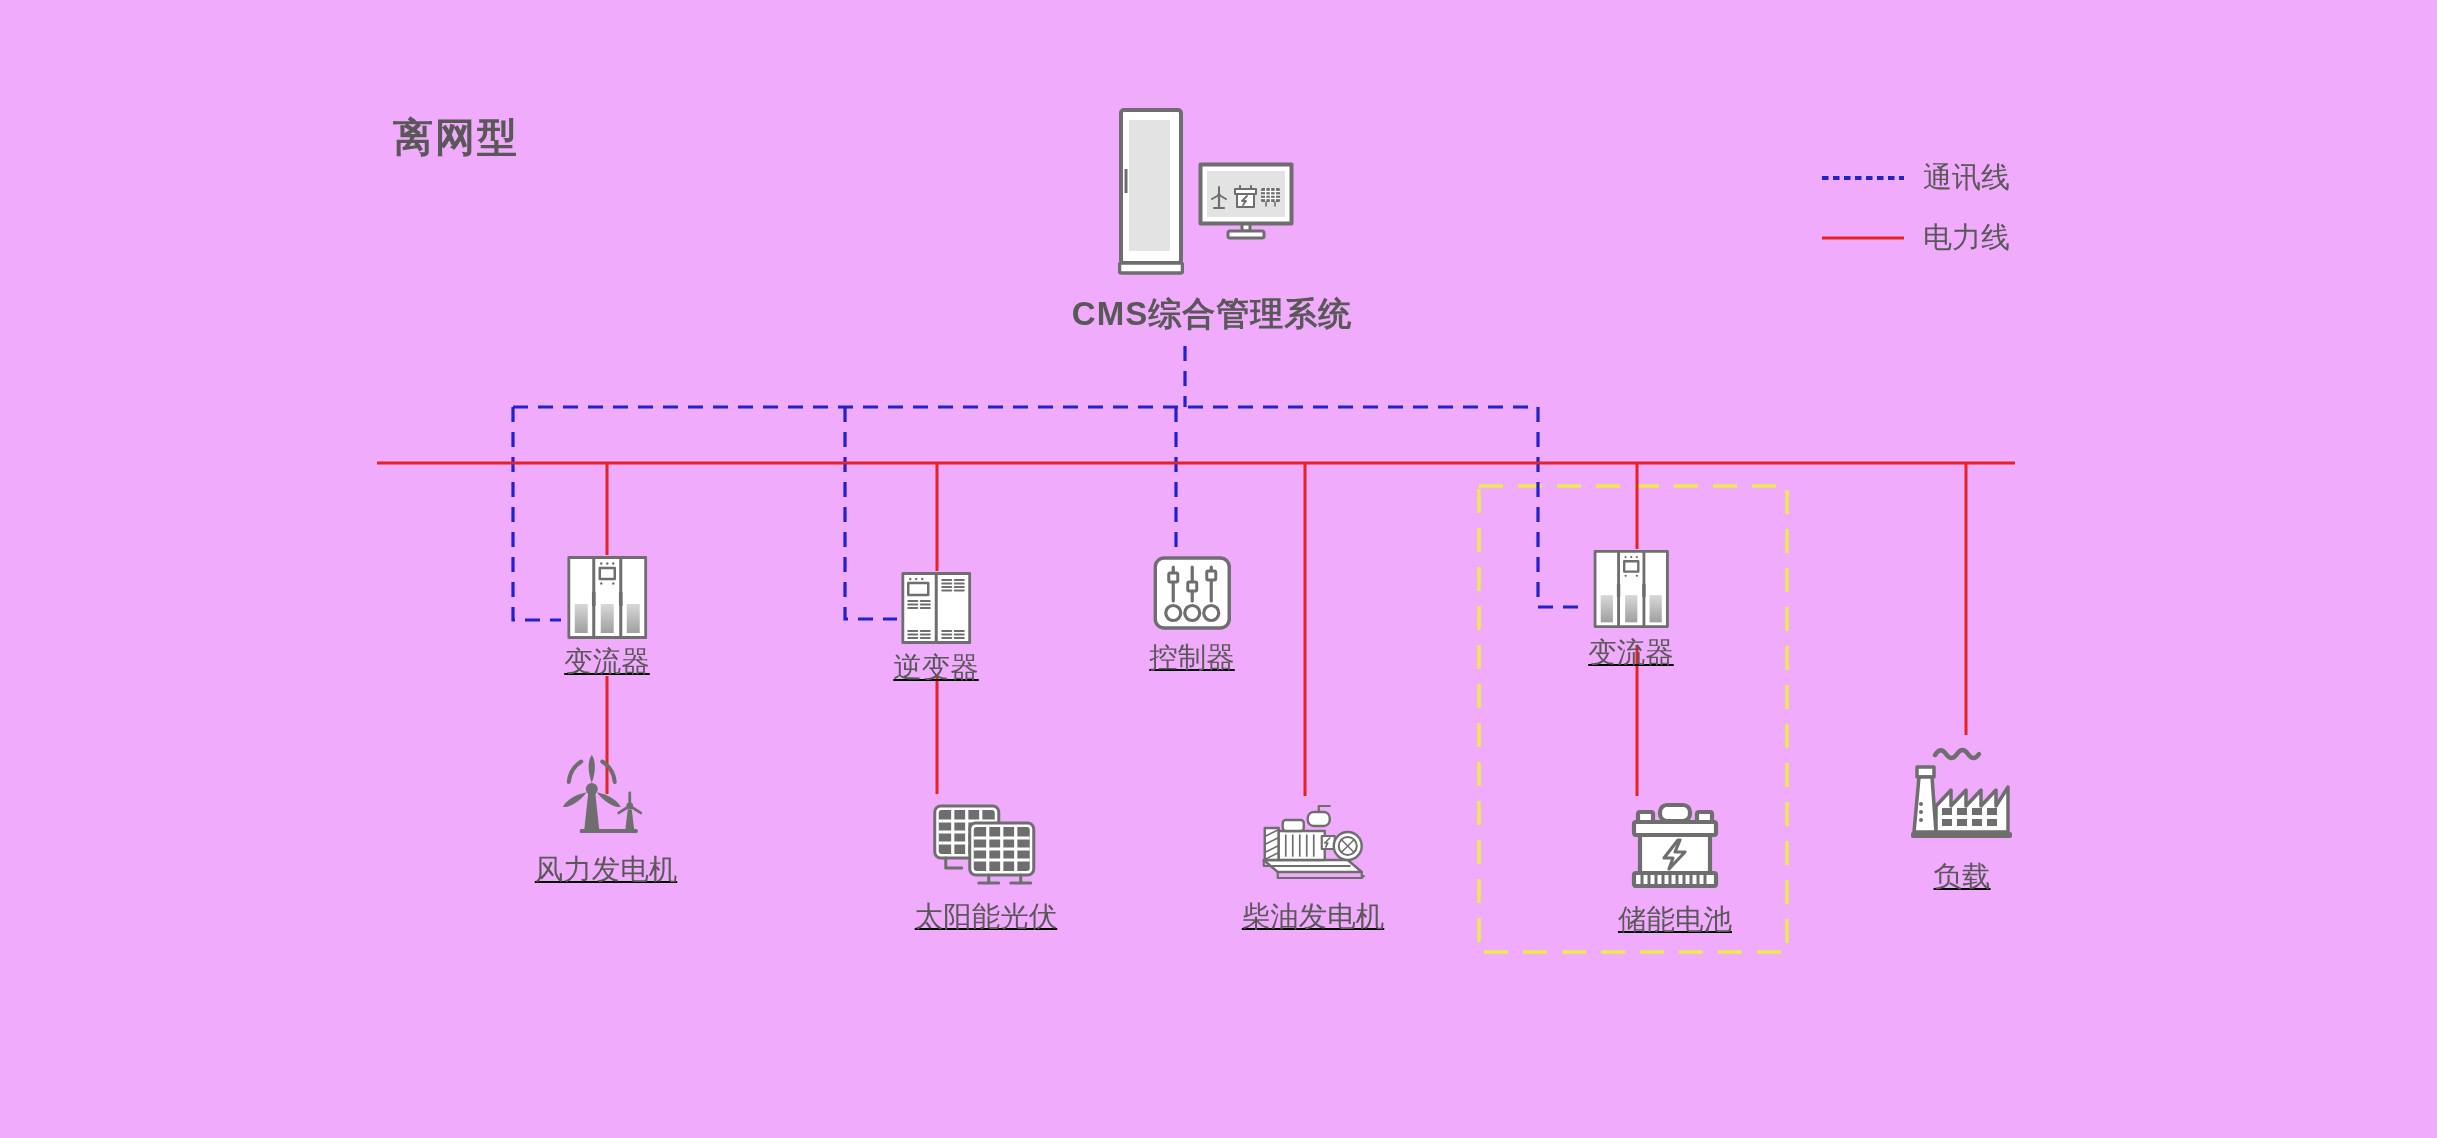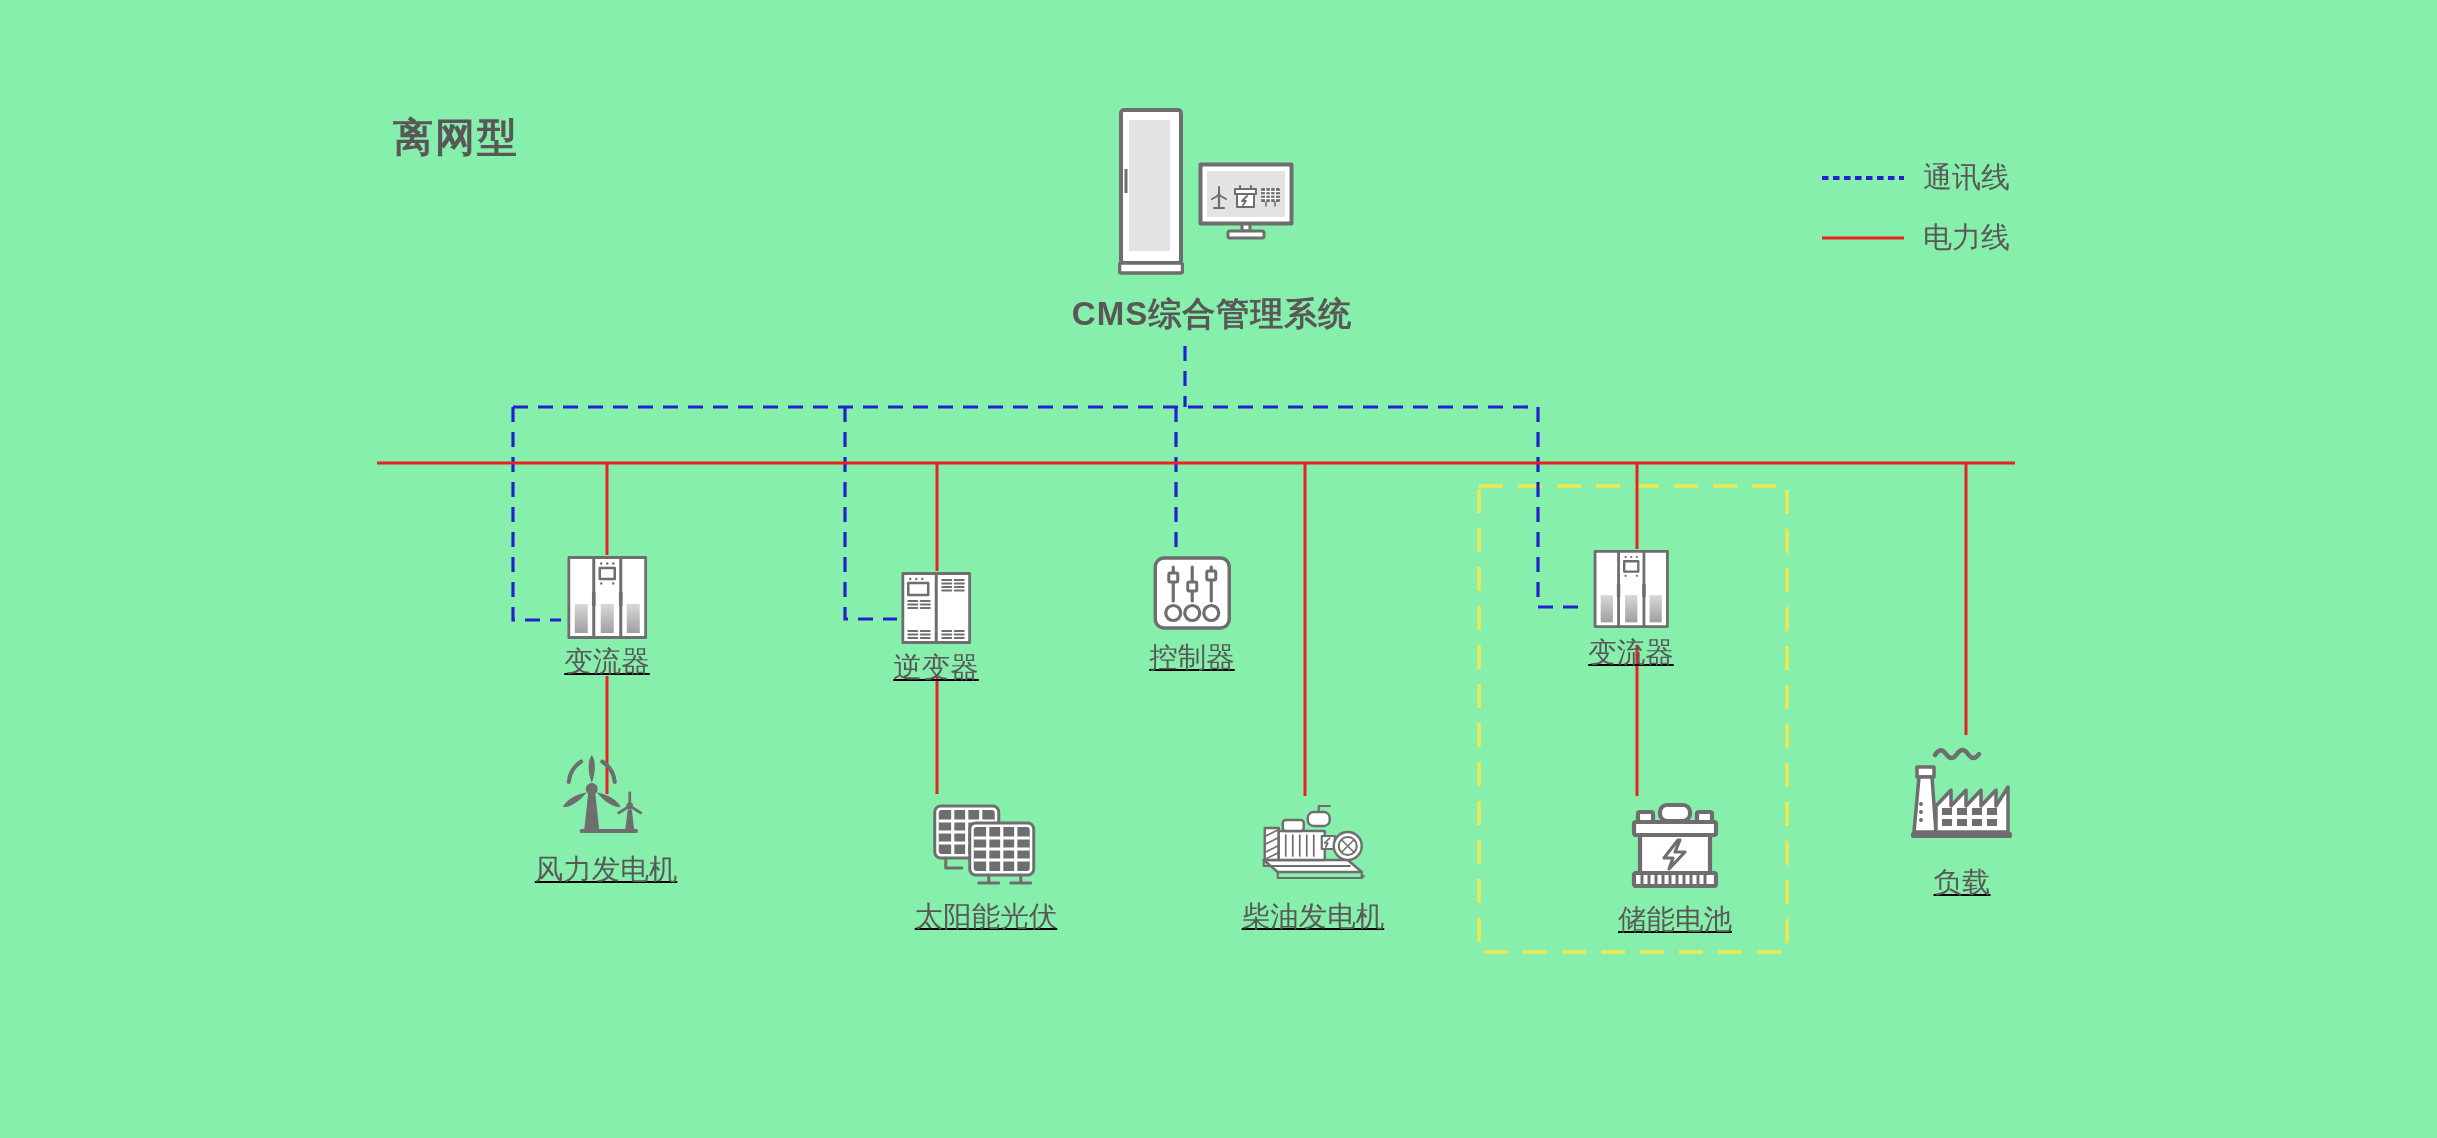--- a/index.html
+++ b/index.html
@@ -1,17 +1,17 @@
 <!DOCTYPE html>
 <html style="--comm-line: #2121cd; --power-line: #e62222; --storage-box: #efe94f; --icon-stroke: #6e6e6e; --icon-fill-light: #e3e3e3; --text: #595757;"><head>
 <meta charset="utf-8">
 <style>
   html,body { margin:0; padding:0; background:#ffffff; }
   body { font-family:"Liberation Sans", sans-serif; }
-  #canvas { position:relative; width:2437px; height:1138px; background:#86efac; overflow:hidden; }
+  #canvas { position:relative; width:2437px; height:1138px; background:#f0abfc; overflow:hidden; }
   .abs { position:absolute; left:0; top:0; }
 
   
   .comm { stroke: var(--comm-line,#2121cd); fill:none; stroke-width:3.2; stroke-dasharray:15 10; }
   .power { stroke: var(--power-line,#e62222); fill:none; stroke-width:3; }
   .storage-box { stroke: var(--storage-box,#efe94f); fill:none; stroke-width:3.5; stroke-dasharray:24 15; }
 
   
   .s  { stroke: var(--icon-stroke,#6e6e6e); fill:none; stroke-linejoin:round; stroke-linecap:round; }
   .sw { stroke: var(--icon-stroke,#6e6e6e); fill:#ffffff; stroke-linejoin:round; stroke-linecap:round; }
@@ -328,16 +328,16 @@
           <rect x="52" y="66" width="10" height="7"></rect>
         <rect x="67" y="66" width="10" height="7"></rect>
           <rect x="82" y="66" width="10" height="7"></rect>
         <rect x="37" y="77" width="10" height="7"></rect>
           <rect x="52" y="77" width="10" height="7"></rect>
         <rect x="67" y="77" width="10" height="7"></rect>
           <rect x="82" y="77" width="10" height="7"></rect>
       </g>
       <rect x="6" y="90" width="101" height="6" rx="2" class="f"></rect>
     </svg>
-    <div class="node-label" style="margin-top:16px;text-align:center;">负载</div>
+    <div class="node-label" style="margin-top:10px;text-align:center;">负载</div>
   </div>
 
 </div>
 
 </body></html>

